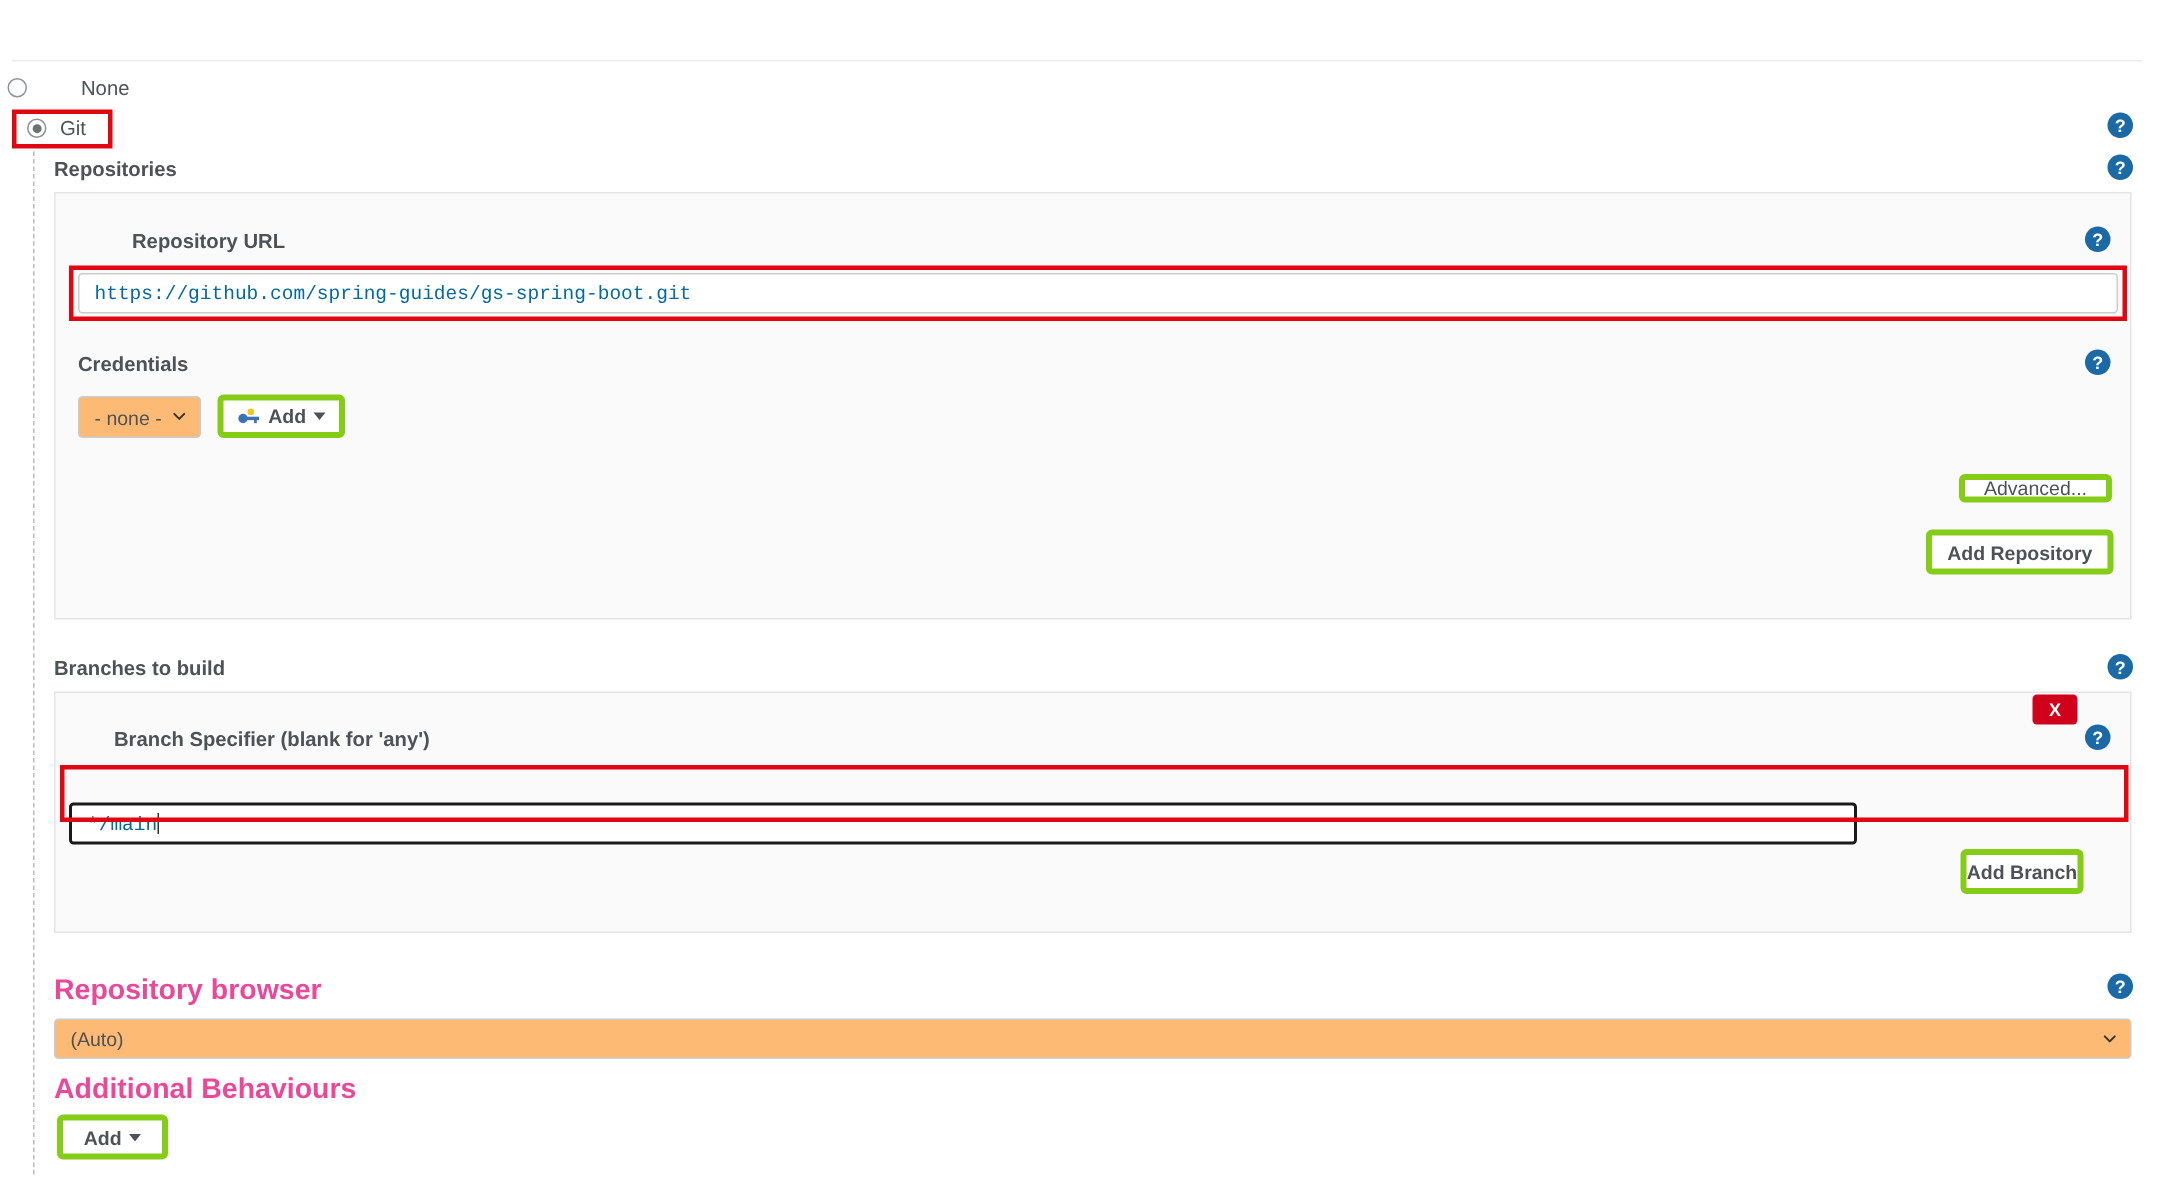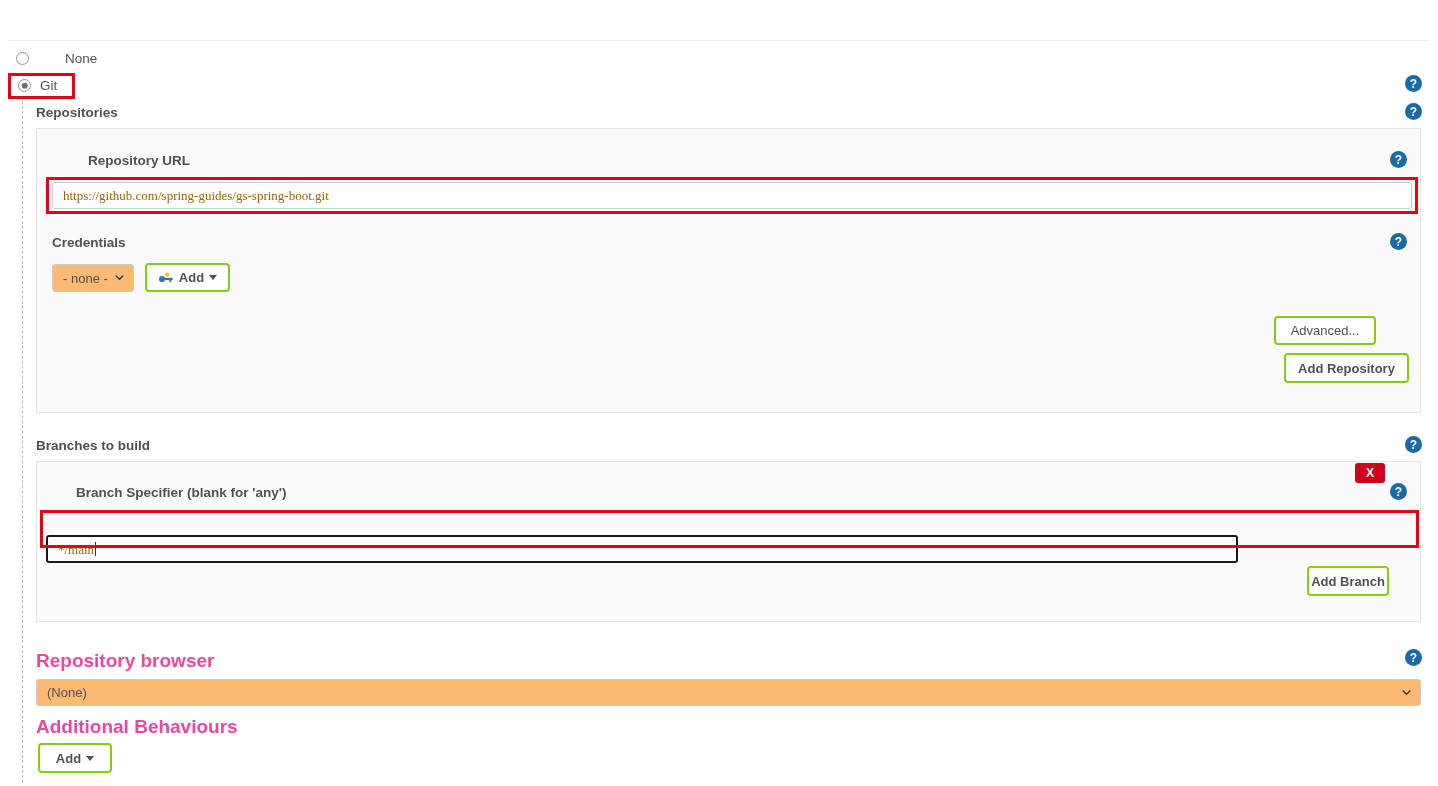--- a/index.html
+++ b/index.html
@@ -36,21 +36,21 @@
 
   
   .radio-row {
     position: absolute;
     display: flex;
     align-items: center;
     gap: 9px;
     font-size: 13.5px;
     color: #4d5256;
   }
-  .radio-row.none { left: 16px; top: 51px; gap: 36px; }
+  .radio-row.none { left: 5px; top: 51px; gap: 36px; }
   .radio-row.git  { left: 18px; top: 78px; }
 
   .radio-dot {
     width: 13px; height: 13px;
     border-radius: 50%;
     border: 1.4px solid #8d9396;
     background: #fff;
     position: relative;
     flex: 0 0 auto;
   }
@@ -119,26 +119,26 @@
     background: #fafafa;
   }
   .panel-repos    { left: 36px; top: 128px; width: 1385px; height: 285px; }
   .panel-branches { left: 36px; top: 461px; width: 1385px; height: 161px; }
 
   
   .txt-input {
     position: absolute;
     background: #fff;
     font-size: 13px;
-    color: #a16207;
+    color: #0369a1;
     padding: 0 10px;
     line-height: 1;
     display: flex;
     align-items: center;
-    font-family: Liberation Serif, serif;
+    font-family: Liberation Mono, monospace;
   }
   .input-url {
     left: 52px; top: 182px;
     width: 1360px; height: 27px;
     border: 1px solid #ccc;
     border-radius: 3px;
   }
   .input-branch {
     left: 46px; top: 515px;
     width: 1192px; height: 28px;
@@ -172,34 +172,34 @@
     transform: translateY(-55%);
     width: 9px; height: 9px;
   }
   .sel-credentials { left: 52px; top: 264px; width: 82px; height: 28px; }
   .sel-browser     { left: 36px; top: 679px; width: 1385px; height: 27px; }
 
   
   .btn {
     position: absolute;
     background: #fff;
-    border: 2px solid #84cc16;
+    border: 4px solid #84cc16;
     border-radius: 4px;
     font-size: 13px;
     color: #4d5256;
     display: flex;
     align-items: center;
     justify-content: center;
     gap: 5px;
     font-family: "Liberation Sans", sans-serif;
     cursor: pointer;
     white-space: nowrap;
   }
   .btn-cred-add   { left: 145px; top: 263px; width: 85px; height: 29px; font-weight: 700; }
-  .btn-advanced   { left: 1274px; top: 316px; width: 102px; height: 29px; }
+  .btn-advanced   { left: 1306px; top: 316px; width: 102px; height: 19px; }
   .btn-add-repo   { left: 1284px; top: 353px; width: 125px; height: 30px; font-weight: 700; }
   .btn-add-branch { left: 1307px; top: 566px; width: 82px; height: 30px; font-weight: 700; }
   .btn-behav-add  { left: 38px; top: 743px; width: 74px; height: 30px; font-weight: 700; }
 
   .caret-dn {
     width: 0; height: 0;
     border-left: 4.5px solid transparent;
     border-right: 4.5px solid transparent;
     border-top: 5px solid #4d5256;
     display: inline-block;
@@ -306,21 +306,21 @@
   <div class="txt-input input-branch">
     <span>*/main</span>
       <span class="caret"></span>
   </div>
   <div class="anno anno-branch"></div>
 
   <div class="btn btn-add-branch">Add Branch</div>
 
   <div class="plain-label lbl-repo-browser">Repository browser</div>
   <div class="sel sel-browser">
-    <span>(None)</span>
+    <span>(Auto)</span>
     <svg class="chev" viewBox="0 0 10 10">
       <path d="M1.3 3.2 L5 6.9 L8.7 3.2" stroke="#333" stroke-width="1.5" fill="none" stroke-linecap="round" stroke-linejoin="round"></path>
     </svg>
   </div>
 
   <div class="plain-label lbl-additional">Additional Behaviours</div>
   <div class="btn btn-behav-add">
     <span>Add</span>
     <span class="caret-dn"></span>
   </div>

